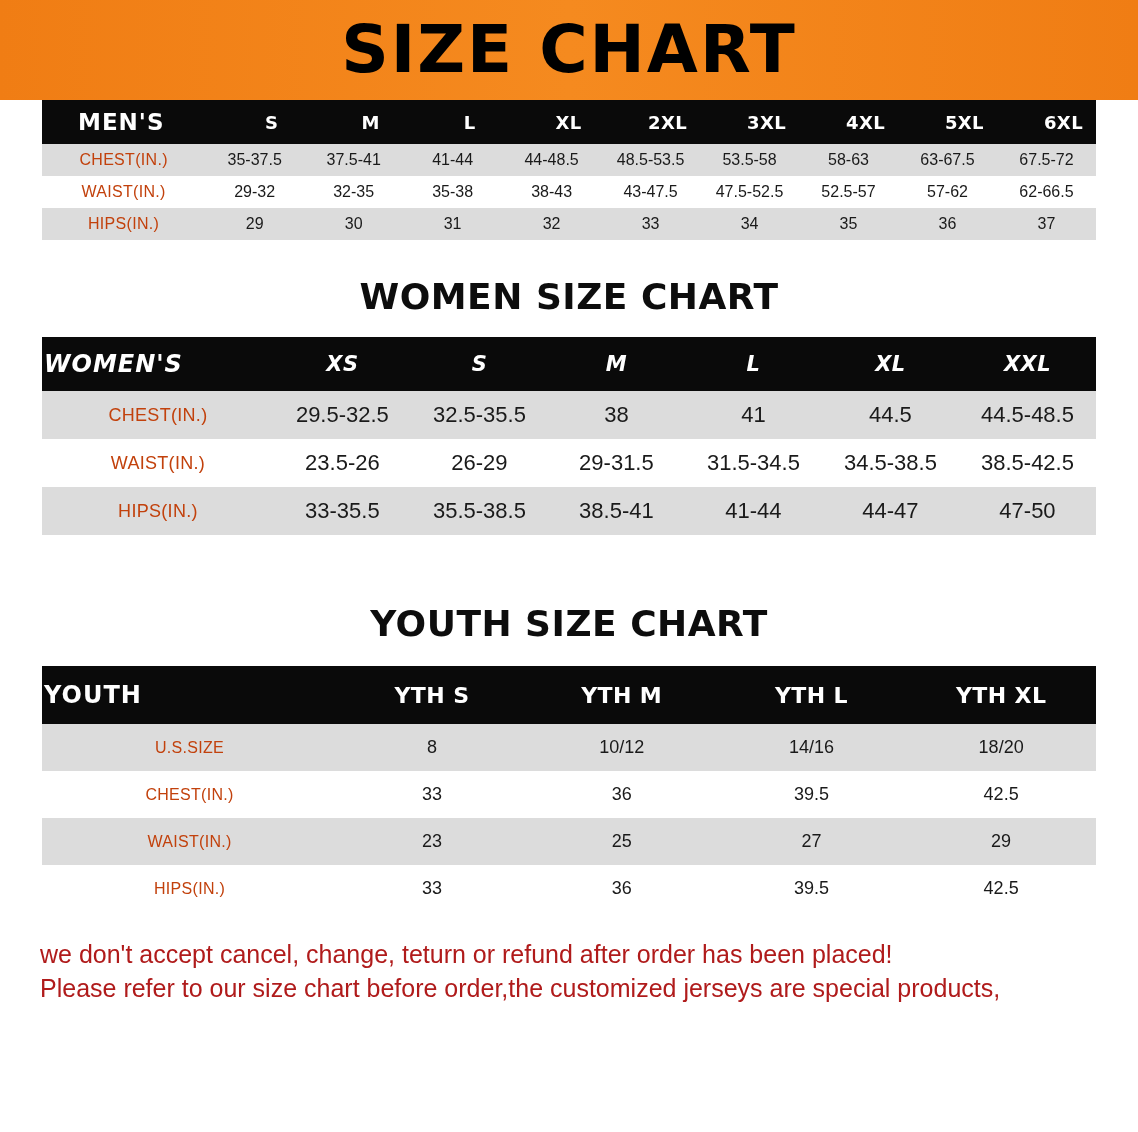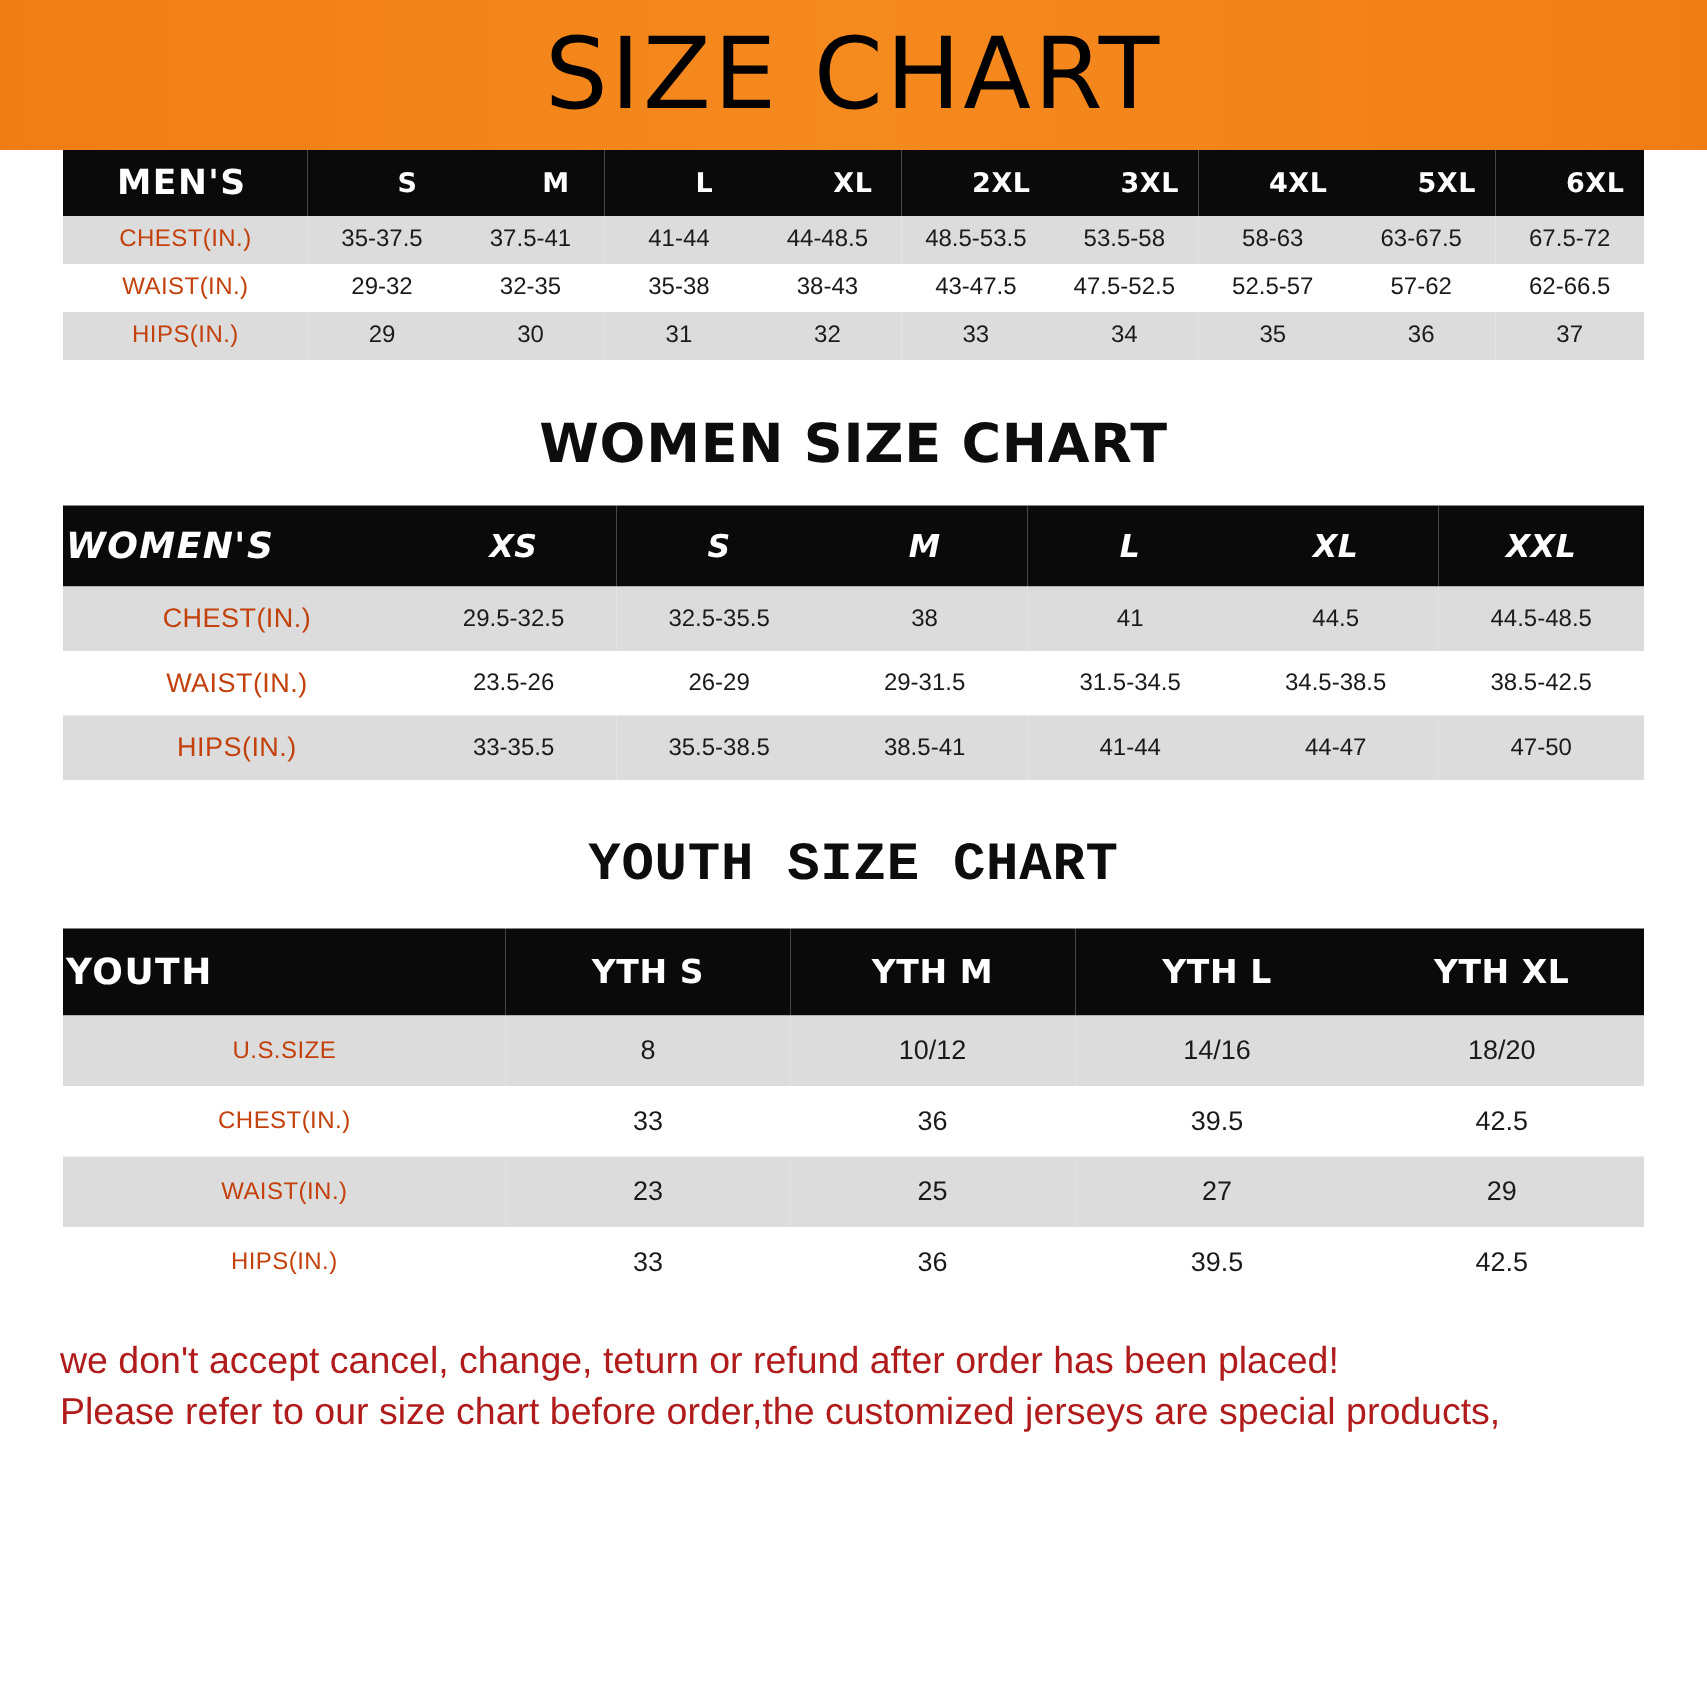--- a/index.html
+++ b/index.html
@@ -26,40 +26,40 @@
     width: 100%;
     height: 100px;
     background: linear-gradient(90deg, #f07d14 0%, #f58a1f 50%, #f07d14 100%);
     display: flex;
     align-items: center;
     justify-content: center;
     box-sizing: border-box;
   }
   .banner-title {
     font-family: "DejaVu Sans", sans-serif;
-    font-weight: 400;
+    font-weight: 700;
     font-size: 66px;
     letter-spacing: 2px;
     color: #000000;
     line-height: 1;
     text-align: center;
   }
 
   
   .section-title {
     text-align: center;
     font-family: "DejaVu Sans", sans-serif;
     font-weight: 700;
     font-size: 34px;
     color: #0d0d0d;
     letter-spacing: 0.5px;
   }
   .section-title.man   { margin-top: 22px; margin-bottom: 18px; }
   .section-title.women { margin-top: 36px; margin-bottom: 20px; font-size: 36px; }
-  .section-title.youth { margin-top: 36px; margin-bottom: 22px; font-size: 36px; font-family: Liberation Mono, monospace; }
+  .section-title.youth { margin-top: 68px; margin-bottom: 22px; font-size: 36px; }
 
   
   .table-wrap {
     padding: 0 42px;
     box-sizing: border-box;
   }
   table.size-table {
     width: 100%;
     border-collapse: collapse;
     table-layout: fixed;
@@ -98,21 +98,21 @@
 
   
   #men-table thead th { font-size: 18px; padding-left: 36px; }
   #men-table thead th.rowhead { font-size: 23px; }
   #men-table tbody td { font-size: 16px; padding: 7px 1px; }
   #men-table tbody td.rowhead { font-size: 16px; }
 
   
   #women-table thead th { font-size: 21px; padding: 13px 2px; font-style: italic; }
   #women-table thead th.rowhead { font-size: 24px; }
-  #women-table tbody td { font-size: 16px; padding: 11px 2px; }
+  #women-table tbody td { font-size: 22px; padding: 11px 2px; }
   #women-table tbody td.rowhead { font-size: 18px; }
 
   
   #youth-table thead th { font-size: 22px; padding: 15px 2px; }
   #youth-table thead th.rowhead { font-size: 24px; }
   #youth-table tbody td { font-size: 18px; padding: 13px 2px; }
   #youth-table tbody td.rowhead { font-size: 16px; }
 
   
   .footer-note {

